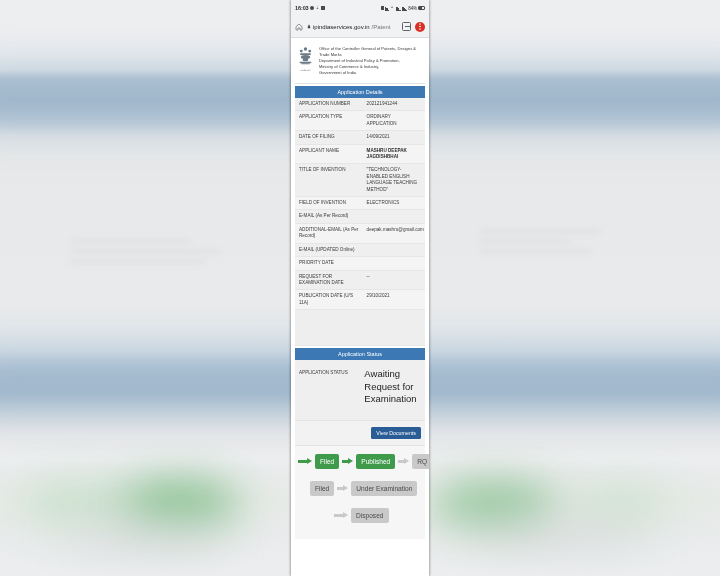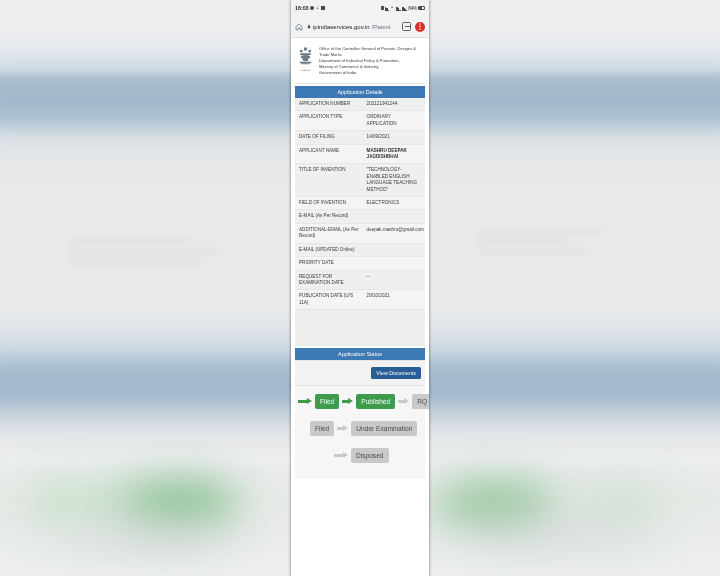--- a/index.html
+++ b/index.html
@@ -305,20 +305,24 @@
                 <td class="k">PUBLICATION DATE (U/S 11A)</td>
                 <td class="v">29/10/2021</td>
               </tr>
             </tbody>
         </table>
 
         <div class="spacer-block"></div>
 
         <div class="sec-head">Application Status</div>
 
+        <div class="status-row">
+          <div class="k">APPLICATION STATUS</div>
+          <div class="v">Awaiting Request for Examination</div>
+        </div>
 
         <div class="docbar">
           <button class="btn-docs">View Documents</button>
         </div>
 
         <div class="flow">
           <div class="flow-row r1" id="flow-row-1">
               <div class="arrow">
                 <span class="shaft"></span>
                 <span class="head"></span>

